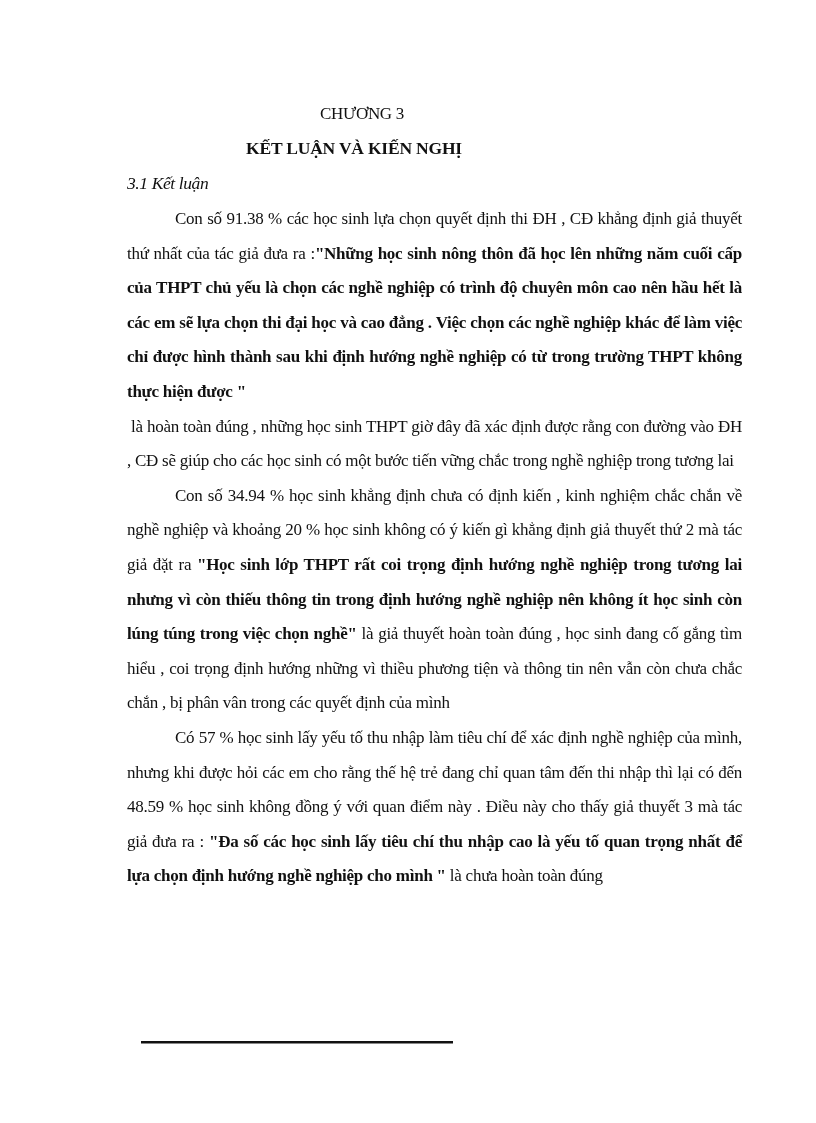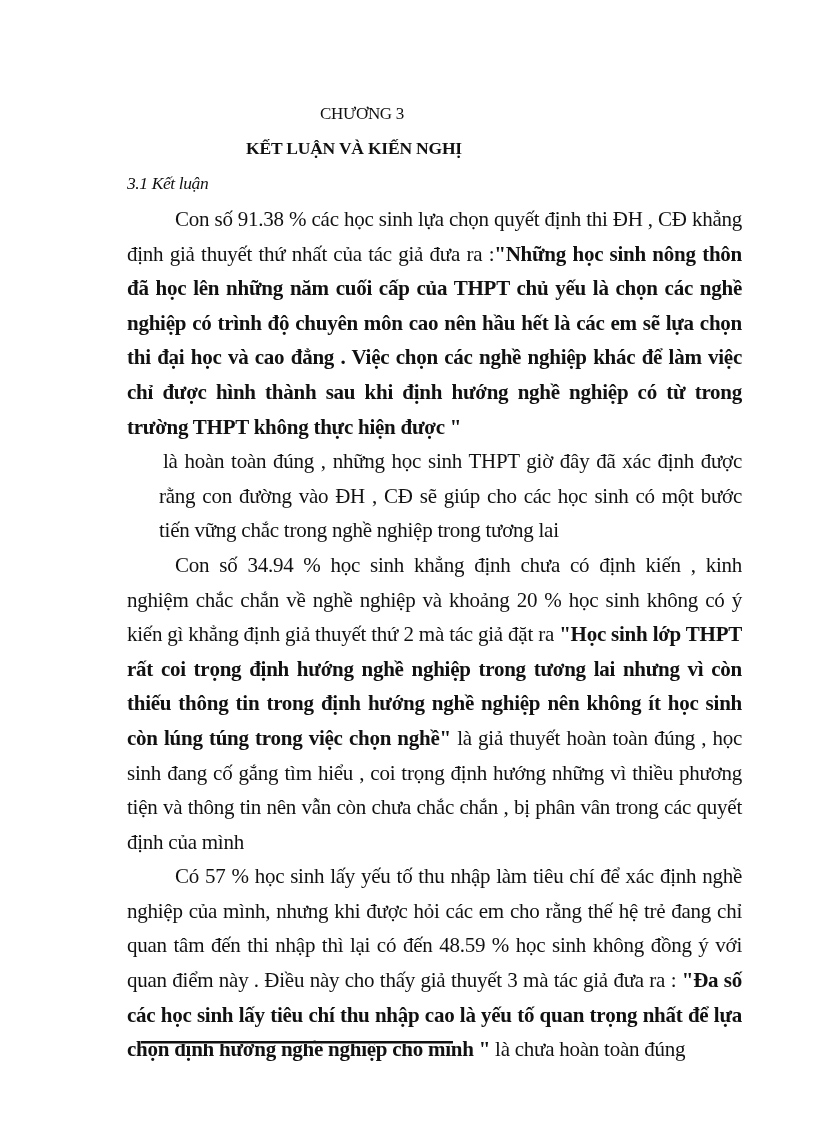--- a/index.html
+++ b/index.html
@@ -49,31 +49,31 @@
       font-weight: normal;
       font-style: italic;
       line-height: 26px;
       letter-spacing: -0.4px;
     }
     .body {
       position: absolute;
       left: 127px;
       width: 615px;
       top: 202px;
-      font-size: 21px;
+      font-size: 17px;
       line-height: 34.6px;
       text-align: justify;
       letter-spacing: -0.25px;
     }
     .para {
       margin: 0;
       text-indent: 48px;
     }
     .para .b { font-weight: bold; }
-    .para .br-line { display: block; text-indent: 4px; margin-left: 32px; }
+    .para .br-line { display: block; text-indent: 4px; }
     .footnote-rule {
       position: absolute;
       left: 141px;
       top: 1041px;
       width: 312px;
       height: 2px;
       background: #111111;
       border-bottom: 1.5px solid #888888;
     }
   </style>

